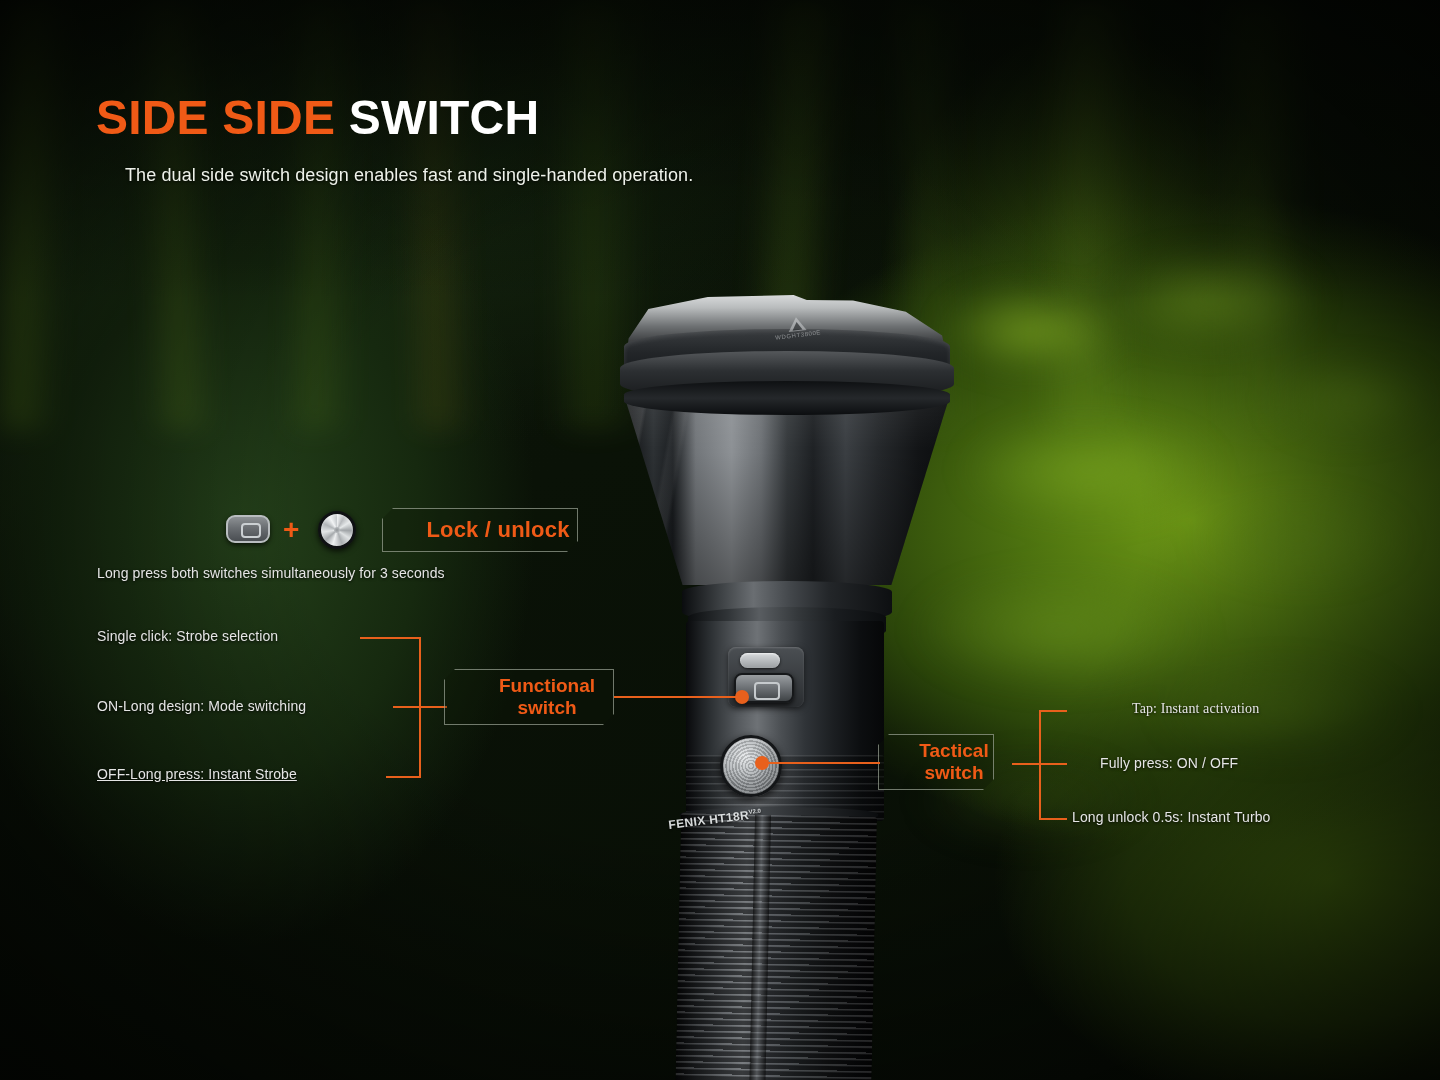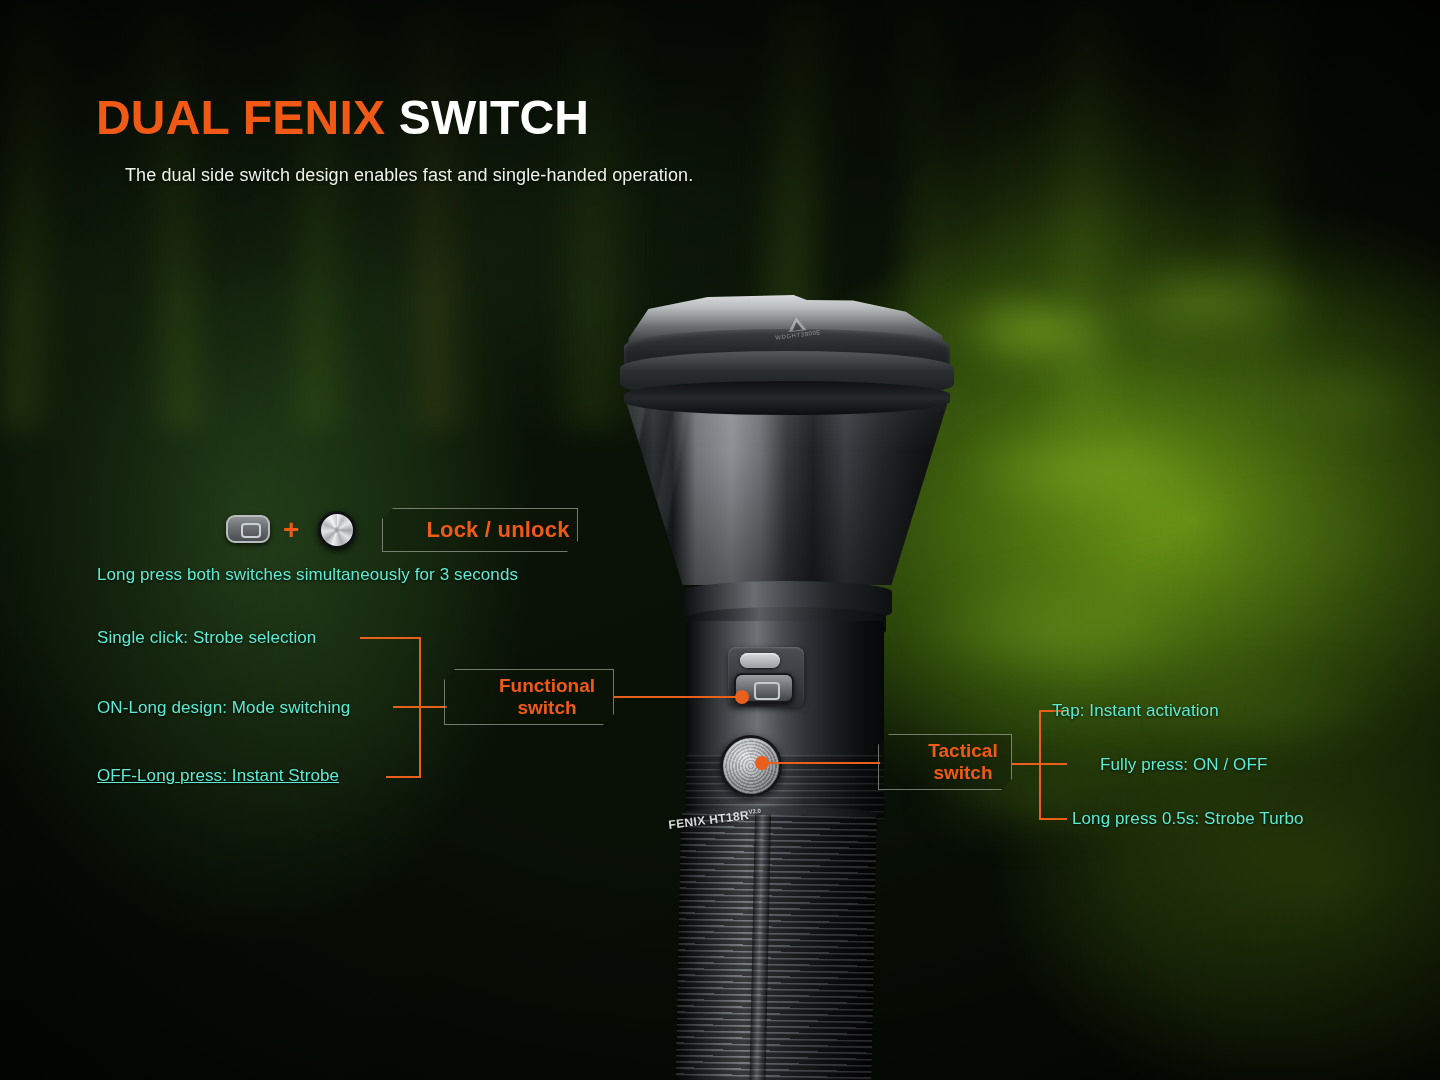--- a/index.html
+++ b/index.html
@@ -276,33 +276,33 @@
     display:flex; align-items:center; justify-content:center;
     text-align:center;
     color:#f05a16; font-weight:bold;
     background: rgba(14,22,8,.30);
     border:1px solid rgba(176,184,170,.62);
     clip-path: polygon(11px 0, 100% 0, 100% calc(100% - 11px), calc(100% - 11px) 100%, 0 100%, 0 11px);
     padding-left: 36px;
   }
   #lock-box { left:382px; top:508px; width:196px; height:44px; font-size:22px; letter-spacing:.2px; }
   #func-box { left:444px; top:669px; width:170px; height:56px; font-size:19px; line-height:22px; }
-  #tact-box { left:878px; top:734px; width:134px; height:56px; font-size:19px; line-height:22px; }
+  #tact-box { left:878px; top:734px; width:116px; height:56px; font-size:19px; line-height:22px; }
 
   
   .callout {
-    position:absolute; font-size:17px; color:#5eead4;
+    position:absolute; font-size:14px; color:#e5e5e5;
     text-shadow:0 1px 3px rgba(0,0,0,.85);
     white-space:nowrap; letter-spacing:.1px;
   }
   #lock-desc  { left:97px;  top:565px; }
   #f-line-0   { left:97px;  top:628px; }
   #f-line-1   { left:97px;  top:698px; }
   #f-line-2   { left:97px;  top:766px;text-decoration:underline; }
-  #t-line-0   { left:1052px; top:701px; }
+  #t-line-0   { left:1132px; top:701px;font-family:Liberation Serif, serif; }
   #t-line-1   { left:1100px; top:755px; }
   #t-line-2   { left:1072px; top:809px; }
 
   
   .ln { position:absolute; background:#e8601c; }
   .ln-h { height:2px; }
   .ln-v { width:2px; }
 
   
   #lb-v      { left:419px; top:637px;  height:140px; }
@@ -327,21 +327,21 @@
 
 <div id="stage">
 
   <div class="bg-base"></div>
   <div class="bg-strands"></div>
   <div class="bg-moss"></div>
   <div class="bg-darktop"></div>
   <div class="bg-vignette"></div>
 
   <h1 class="title">
-    <span class="t-orange">DUAL FENIX</span>
+    <span class="t-orange">SIDE SIDE</span>
     <span class="t-white">SWITCH</span>
   </h1>
   <p class="subtitle">The dual side switch design enables fast and single-handed operation.</p>
 
   <div id="torch">
     <div class="torch-shadow"></div>
     <div class="head-bezel"></div>
     <div class="head-ring1"></div>
     <div class="head-ring2"></div>
     <div class="head-cone"></div>
@@ -413,15 +413,15 @@
   <div class="ln ln-h" id="tp-line"></div>
   <div class="ln" id="tp-dot"></div>
 
   <div class="ln ln-v" id="rb-v"></div>
   <div class="ln ln-h" id="rb-h-top"></div>
   <div class="ln ln-h" id="rb-h-mid"></div>
   <div class="ln ln-h" id="rb-h-bot"></div>
 
   <div class="callout" id="t-line-0">Tap: Instant activation</div>
   <div class="callout" id="t-line-1">Fully press: ON / OFF</div>
-  <div class="callout" id="t-line-2">Long press 0.5s: Strobe Turbo</div>
+  <div class="callout" id="t-line-2">Long unlock 0.5s: Instant Turbo</div>
 
 </div>
 
 </body></html>

